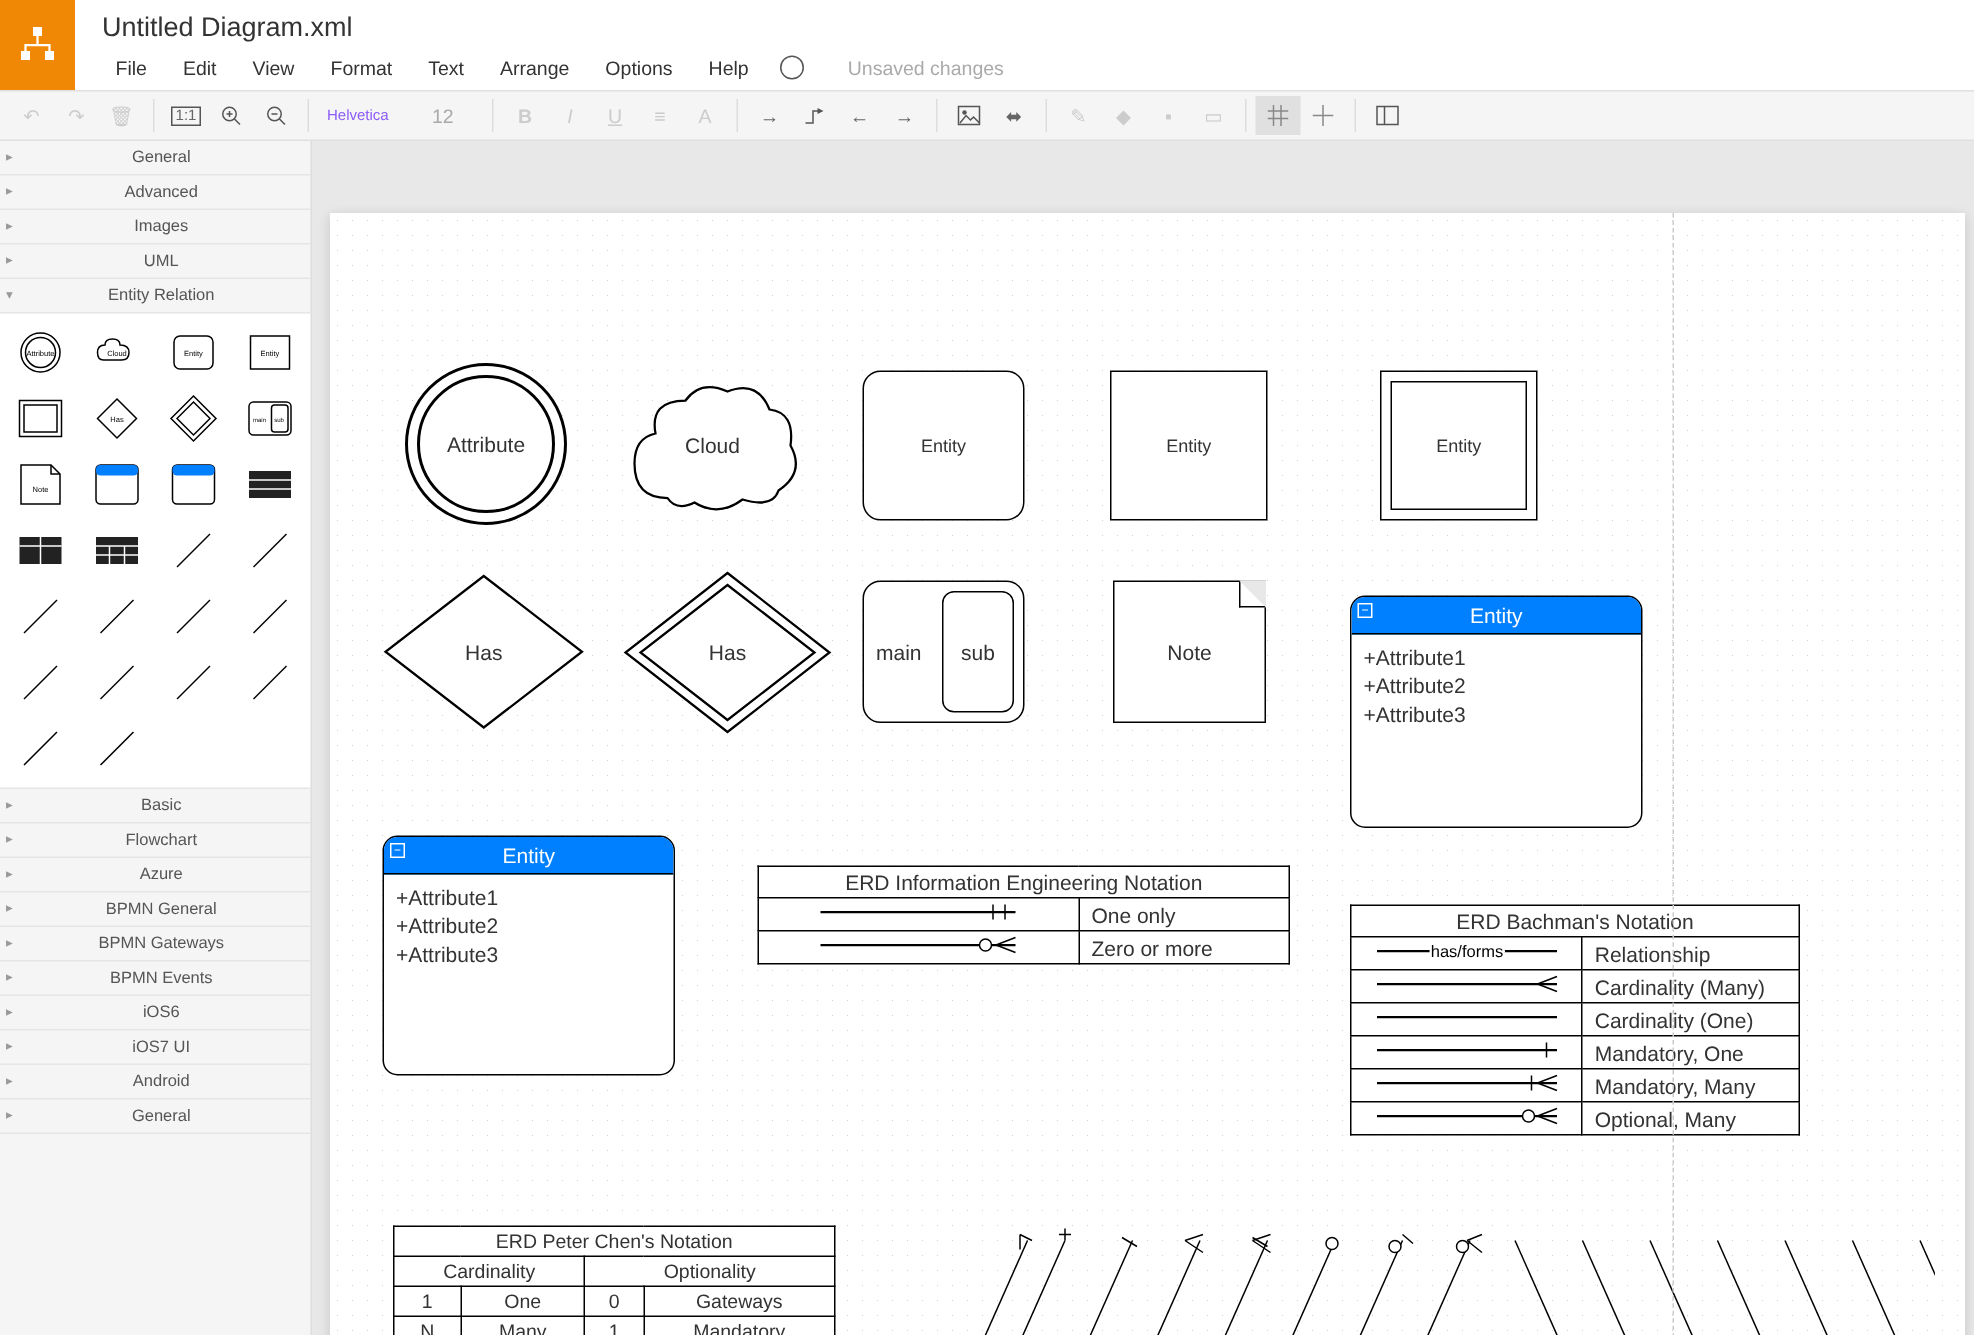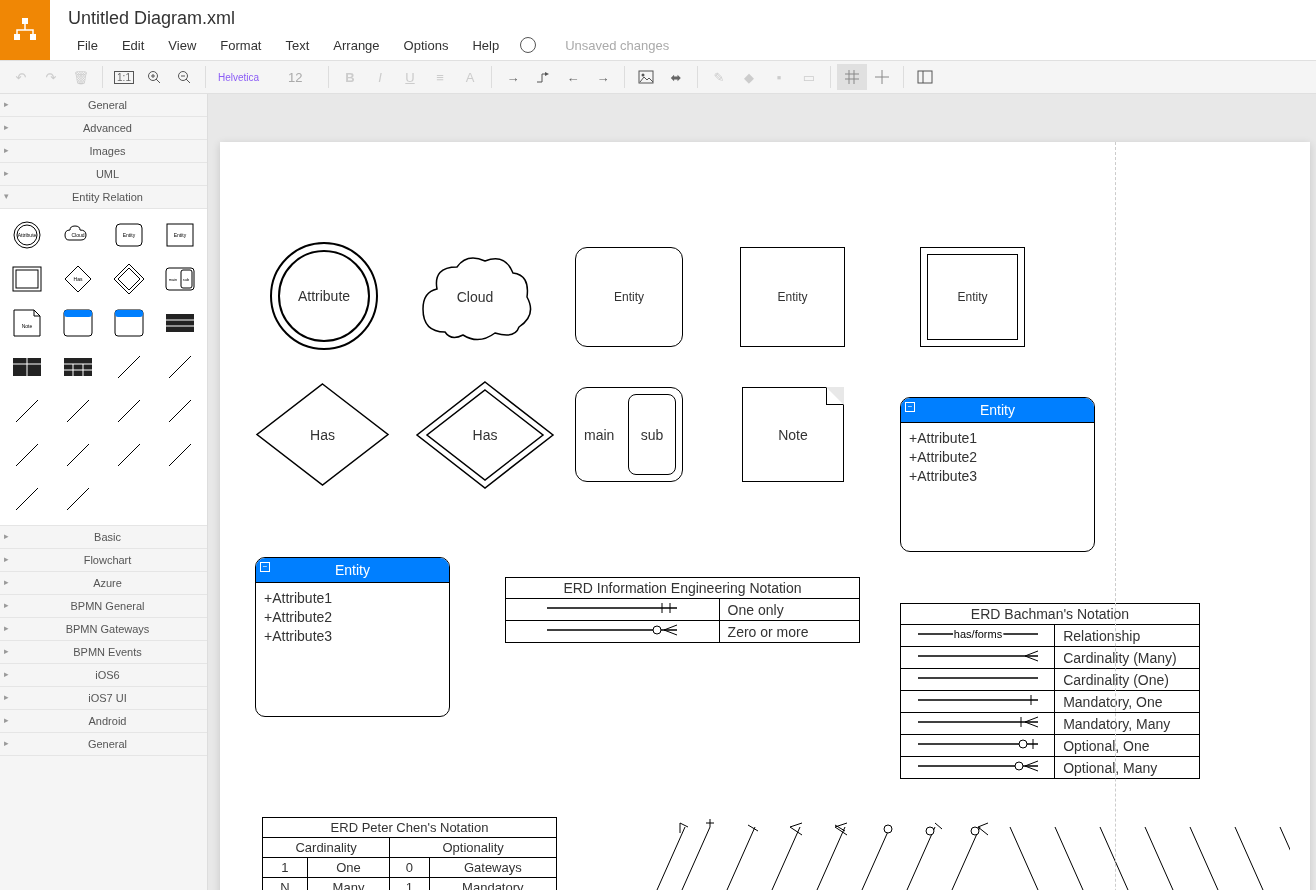--- a/index.html
+++ b/index.html
@@ -475,28 +475,20 @@
                   <line x1="5" y1="7" x2="125" y2="7" stroke="#000" stroke-width="1.5"></line>
                   <line x1="108" y1="2" x2="108" y2="12" stroke="#000"></line>
                   <line x1="112" y1="7" x2="125" y2="2" stroke="#000"></line>
                   <line x1="112" y1="7" x2="125" y2="12" stroke="#000"></line>
                 </svg></td>
               <td>Mandatory, Many</td>
             </tr>
         <tr>
               <td class="sym"><svg width="130" height="14">
                   <line x1="5" y1="7" x2="125" y2="7" stroke="#000" stroke-width="1.5"></line>
-                  <circle cx="110" cy="7" r="4" stroke="#000" fill="#fff"></circle>
-                  <line x1="120" y1="2" x2="120" y2="12" stroke="#000"></line>
-                </svg></td>
-              <td>Optional, One</td>
-            </tr>
-        <tr>
-              <td class="sym"><svg width="130" height="14">
-                  <line x1="5" y1="7" x2="125" y2="7" stroke="#000" stroke-width="1.5"></line>
                   <circle cx="106" cy="7" r="4" stroke="#000" fill="#fff"></circle>
                   <line x1="112" y1="7" x2="125" y2="2" stroke="#000"></line>
                   <line x1="112" y1="7" x2="125" y2="12" stroke="#000"></line>
                 </svg></td>
               <td>Optional, Many</td>
             </tr>
       </tbody>
         </table>
 
       <table class="ntable" style="left:42px;top:675px;width:295px;font-size:13px;">

